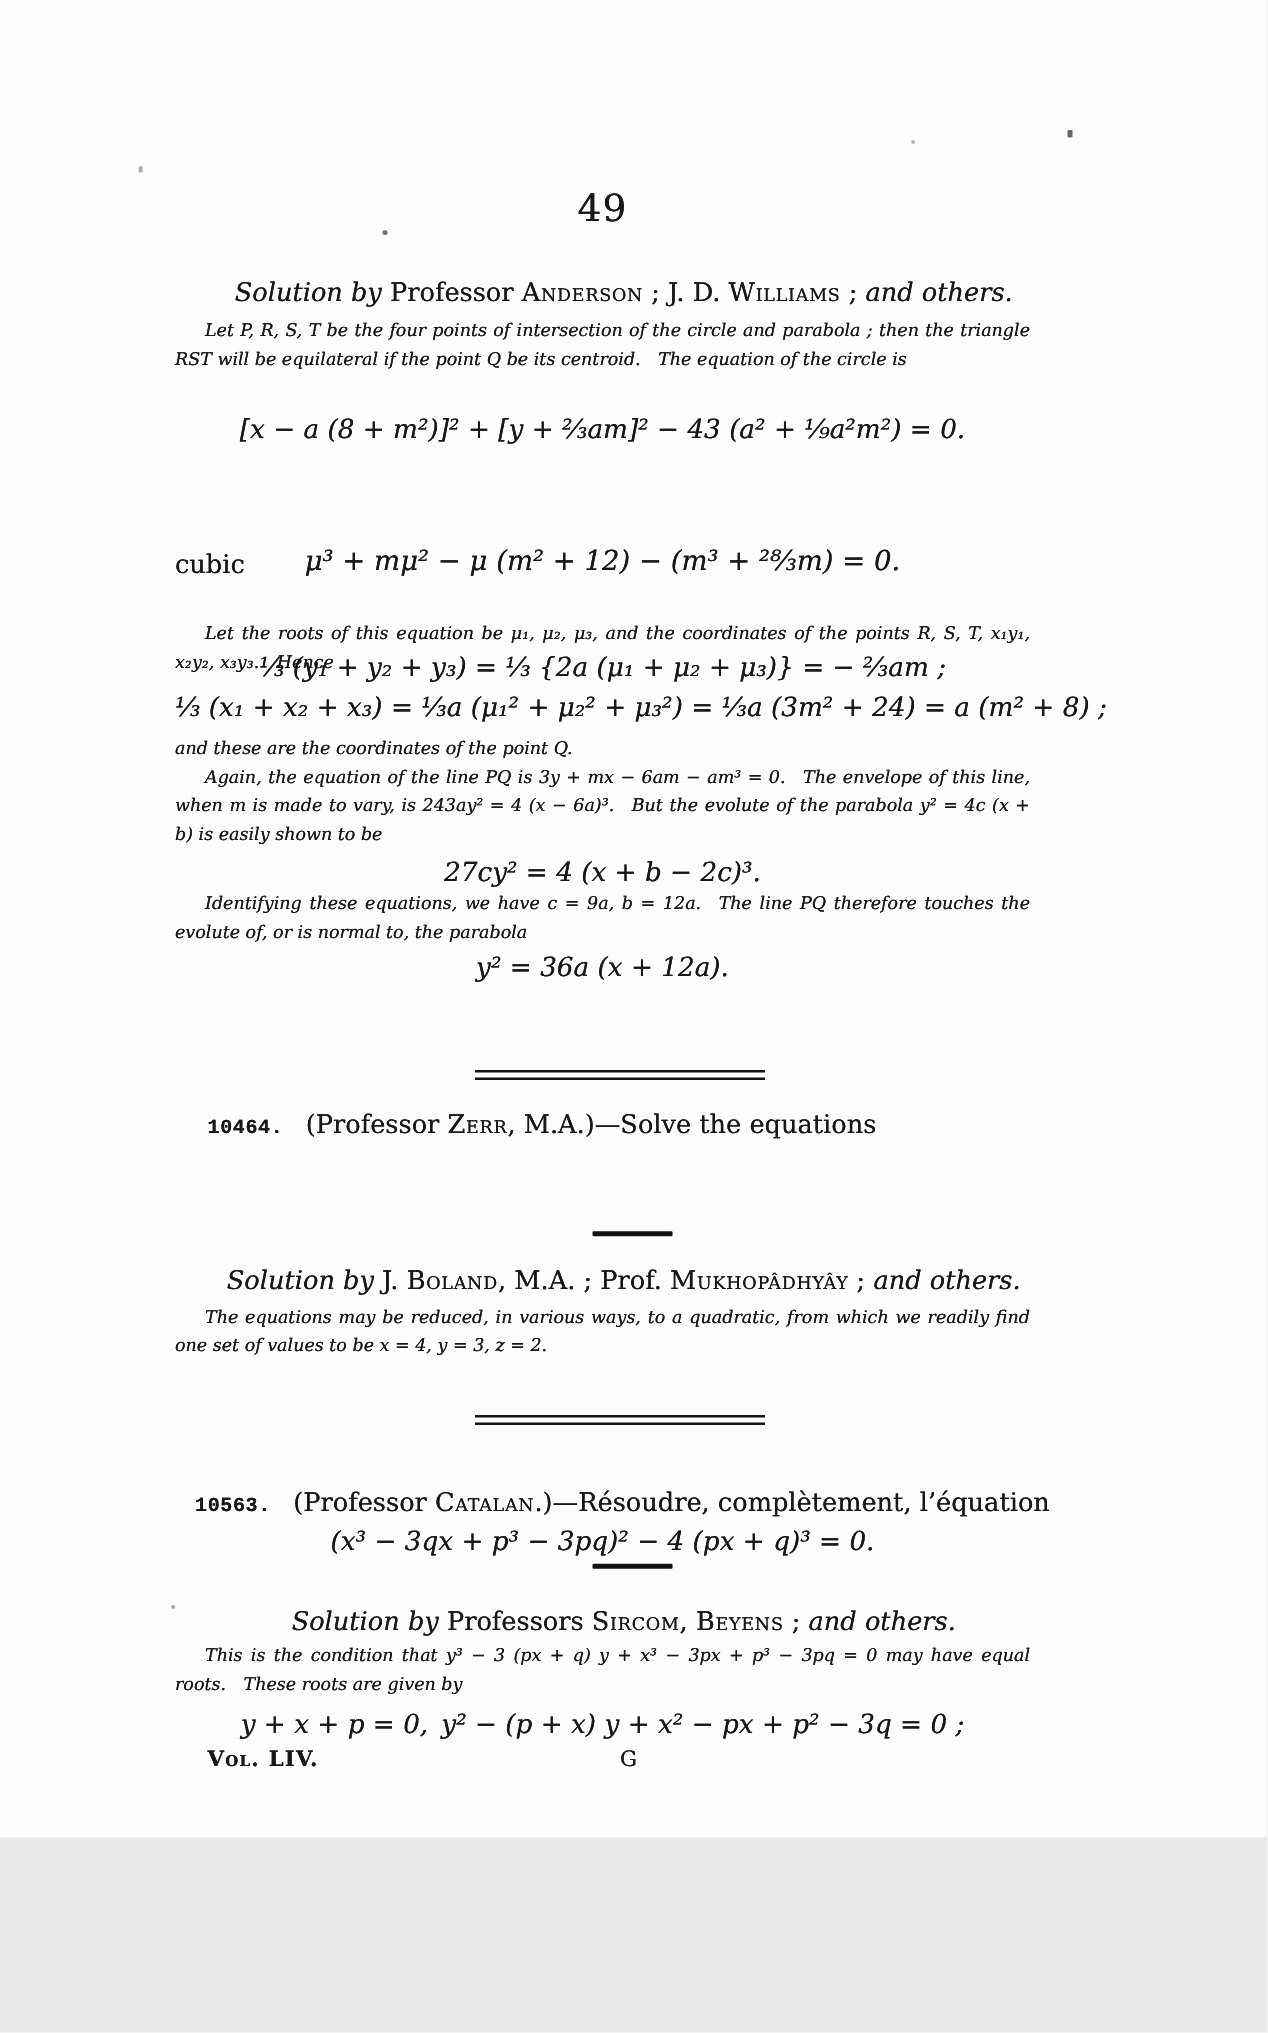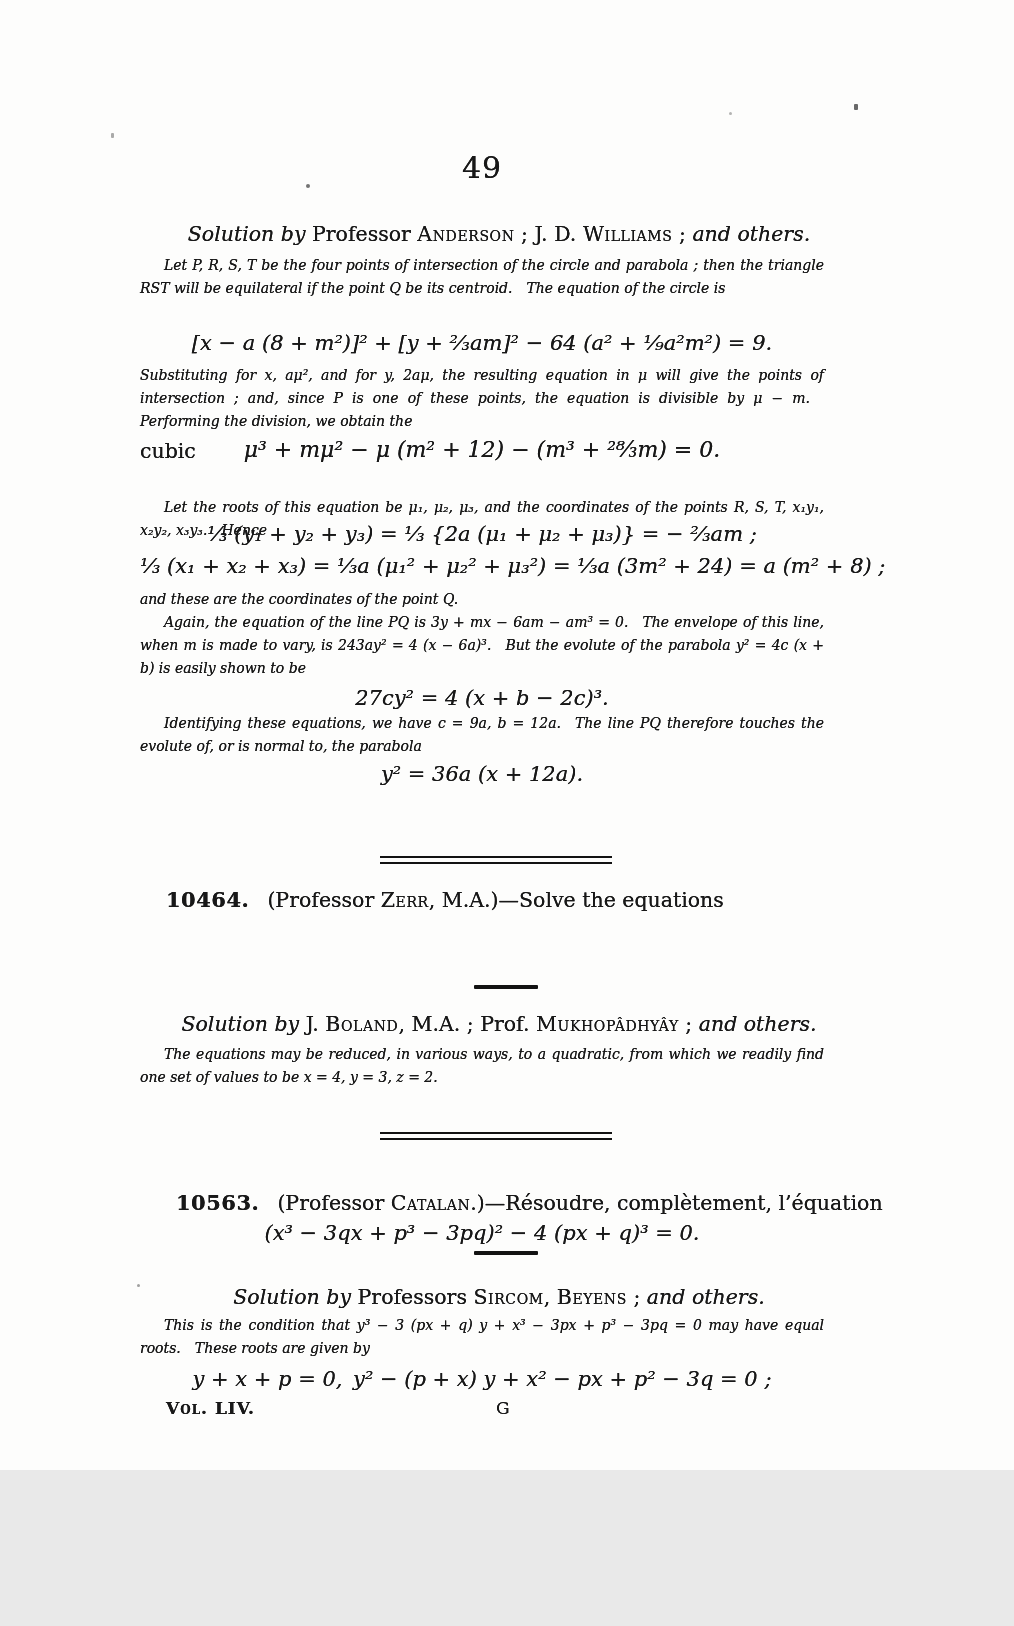--- a/index.html
+++ b/index.html
@@ -31,22 +31,22 @@
   .indent{text-indent:24px;}
   .leftline{text-align:left;}
   .eq{
     position:absolute;left:140px;width:684px;
     text-align:center;font-size:21px;font-style:italic;
     text-shadow:0 0 .4px currentColor;white-space:nowrap;
   }
   .it{font-style:italic;}
   .sc{font-variant:small-caps;letter-spacing:.6px;}
   .num{
-    font-weight:bold;font-style:normal;font-size:21px;
-    letter-spacing:.5px;margin-right:16px;
+    font-weight:bold;font-style:normal;font-size:16px;
+    letter-spacing:.5px;margin-right:16px;font-family:Liberation Mono, monospace;
   }
   .probhead{
     position:absolute;left:140px;width:684px;
     font-size:20.5px;text-shadow:0 0 .4px currentColor;white-space:nowrap;
   }
   .probhead .body{padding-left:2px;}
   .rule-double{
     position:absolute;height:4px;
     border-top:2.5px solid #121212;border-bottom:2.5px solid #121212;
   }
@@ -81,23 +81,22 @@
 <div class="page">
 
   <div class="pagenum">49</div>
 
   <div class="solhead" style="top:222px">
     <span class="it">Solution by </span><span>Professor </span><span class="sc">Anderson</span><span> ; J. D. </span><span class="sc">Williams</span><span> ; </span><span class="it">and others.</span>
   </div>
 
   <div class="para indent" style="top:254px">Let P, R, S, T be the four points of intersection of the circle and parabola ; then the triangle RST will be equilateral if the point Q be its centroid. The equation of the circle is</div>
 
-  <div class="eq" style="top:331px">[x − a (8 + m²)]² + [y + ²⁄₃am]² − 64 (a² + ¹⁄₉a²m²) = 9.</div>
+  <div class="eq" style="top:331px">[x − a (8 + m²)]² + [y + ²⁄₃am]² − 43 (a² + ¹⁄₉a²m²) = 0.</div>
 
-  <div class="para" style="top:364px">Substituting for x, aμ², and for y, 2aμ, the resulting equation in μ will give the points of intersection ; and, since P is one of these points, the equation is divisible by μ − m. Performing the division, we obtain the</div>
 
   <div class="cubicrow" style="top:437px">
     <span class="lbl">cubic</span>
     <span class="ceq">μ³ + mμ² − μ (m² + 12) − (m³ + ²⁸⁄₃m) = 0.</span>
   </div>
 
   <div class="para indent" style="top:496px">Let the roots of this equation be μ₁, μ₂, μ₃, and the coordinates of the points R, S, T, x₁y₁, x₂y₂, x₃y₃. Hence</div>
 
   <div class="eq" style="top:522px">¹⁄₃ (y₁ + y₂ + y₃) = ¹⁄₃ {2a (μ₁ + μ₂ + μ₃)} = − ²⁄₃am ;</div>
   <div class="eq" style="top:554px">¹⁄₃ (x₁ + x₂ + x₃) = ¹⁄₃a (μ₁² + μ₂² + μ₃²) = ¹⁄₃a (3m² + 24) = a (m² + 8) ;</div>
@@ -123,21 +122,21 @@
 
   <div class="solhead" style="top:1012px">
     <span class="it">Solution by </span><span>J. </span><span class="sc">Boland</span><span>, M.A. ; Prof. </span><span class="sc">Mukhopâdhyây</span><span> ; </span><span class="it">and others.</span>
   </div>
 
   <div class="para indent" style="top:1043px">The equations may be reduced, in various ways, to a quadratic, from which we readily find one set of values to be x = 4, y = 3, z = 2.</div>
 
   <div class="rule-double" style="top:1132px;left:380px;width:232px"></div>
 
   <div class="probhead" style="top:1190px">
-    <span class="num" style="margin-left:36px">10563.</span><span class="body">(Professor </span><span class="sc">Catalan</span><span>.)—Résoudre, complètement, l’équation</span>
+    <span class="num" style="margin-left:16px">10563.</span><span class="body">(Professor </span><span class="sc">Catalan</span><span>.)—Résoudre, complètement, l’équation</span>
   </div>
 
   <div class="eq" style="top:1221px">(x³ − 3qx + p³ − 3pq)² − 4 (px + q)³ = 0.</div>
 
   <div class="rule-short" style="top:1251px;left:474px;width:64px"></div>
 
   <div class="solhead" style="top:1285px">
     <span class="it">Solution by </span><span>Professors </span><span class="sc">Sircom</span><span>, </span><span class="sc">Beyens</span><span> ; </span><span class="it">and others.</span>
   </div>
 

